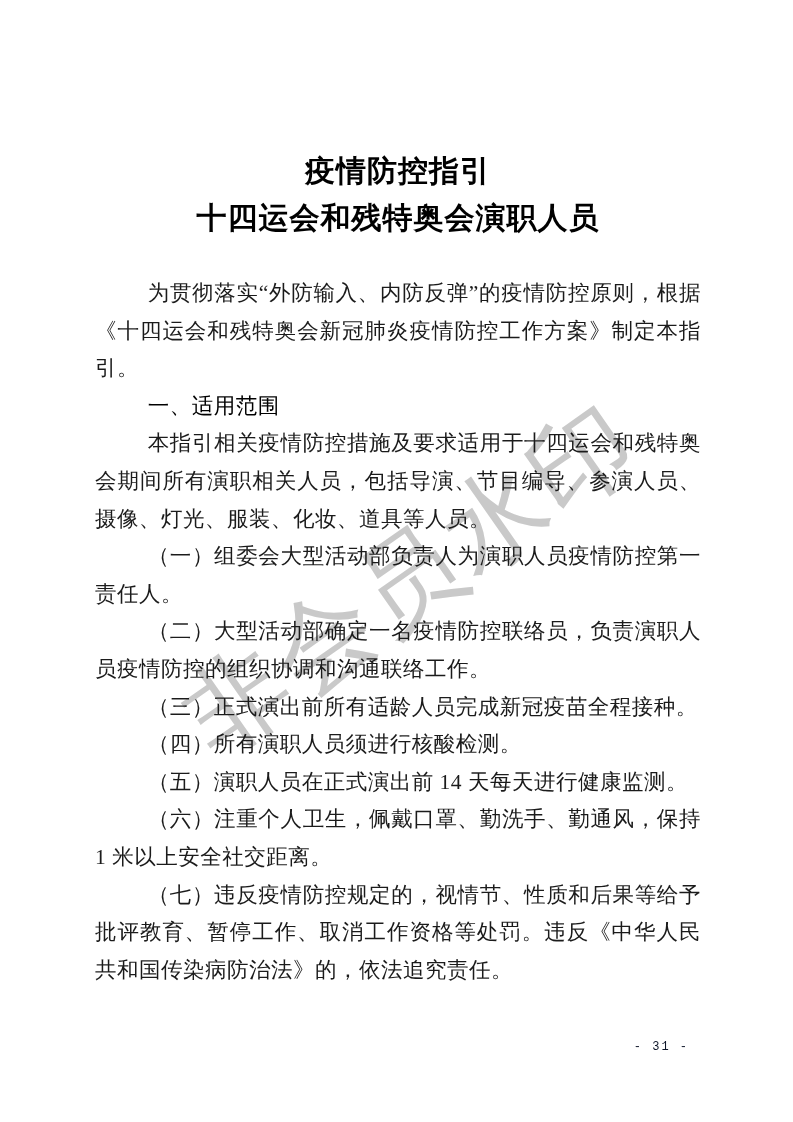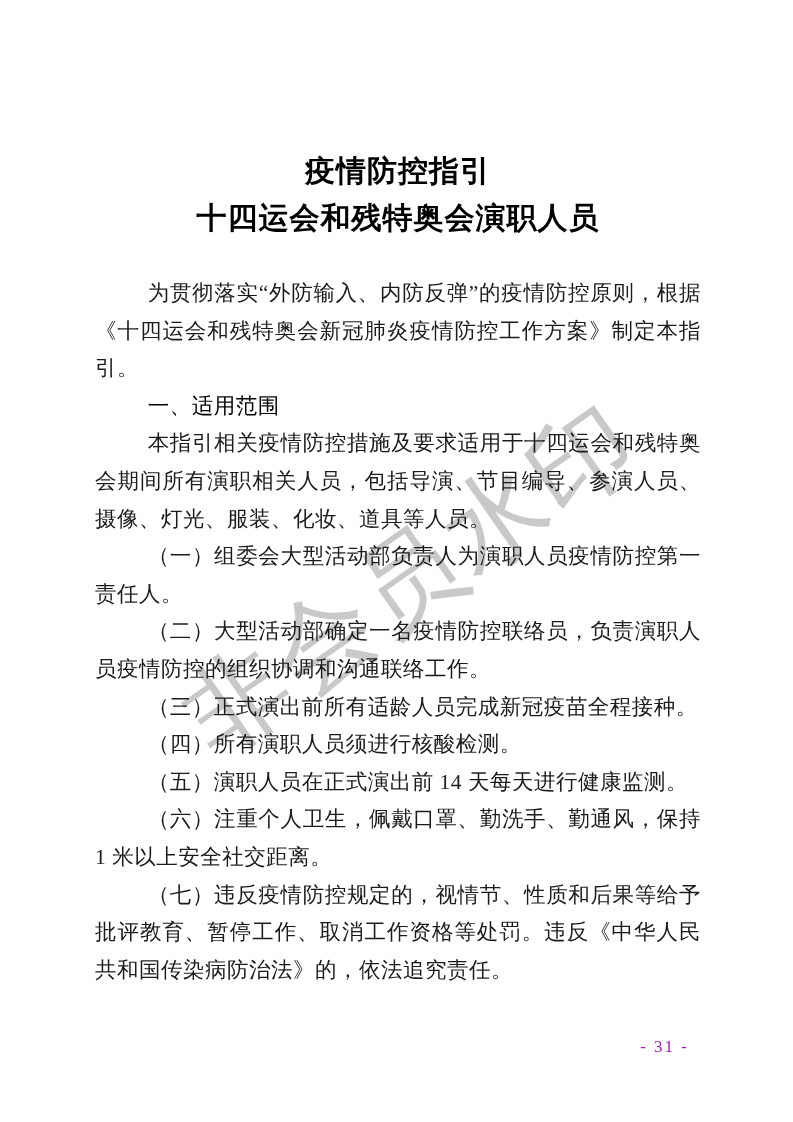--- a/index.html
+++ b/index.html
@@ -72,26 +72,26 @@
     font-weight: normal;
     color: #000000;
     text-indent: 2.45em;
     letter-spacing: 0.5px;
     font-family: "Liberation Sans", "DejaVu Sans", sans-serif;
   }
   .page-number {
     position: absolute;
     right: 104px;
     top: 1036px;
-    font-size: 17px;
+    font-size: 12px;
     line-height: 22px;
-    color: #a21caf;
+    color: #0f172a;
     letter-spacing: 2px;
     z-index: 1;
-    font-family: Liberation Serif, serif;
+    font-family: Liberation Mono, monospace;
   }
 </style>
 </head>
 <body>
 
 <div class="page">
 
   <div class="watermark">非会员水印</div>
 
   <main class="page-content">

